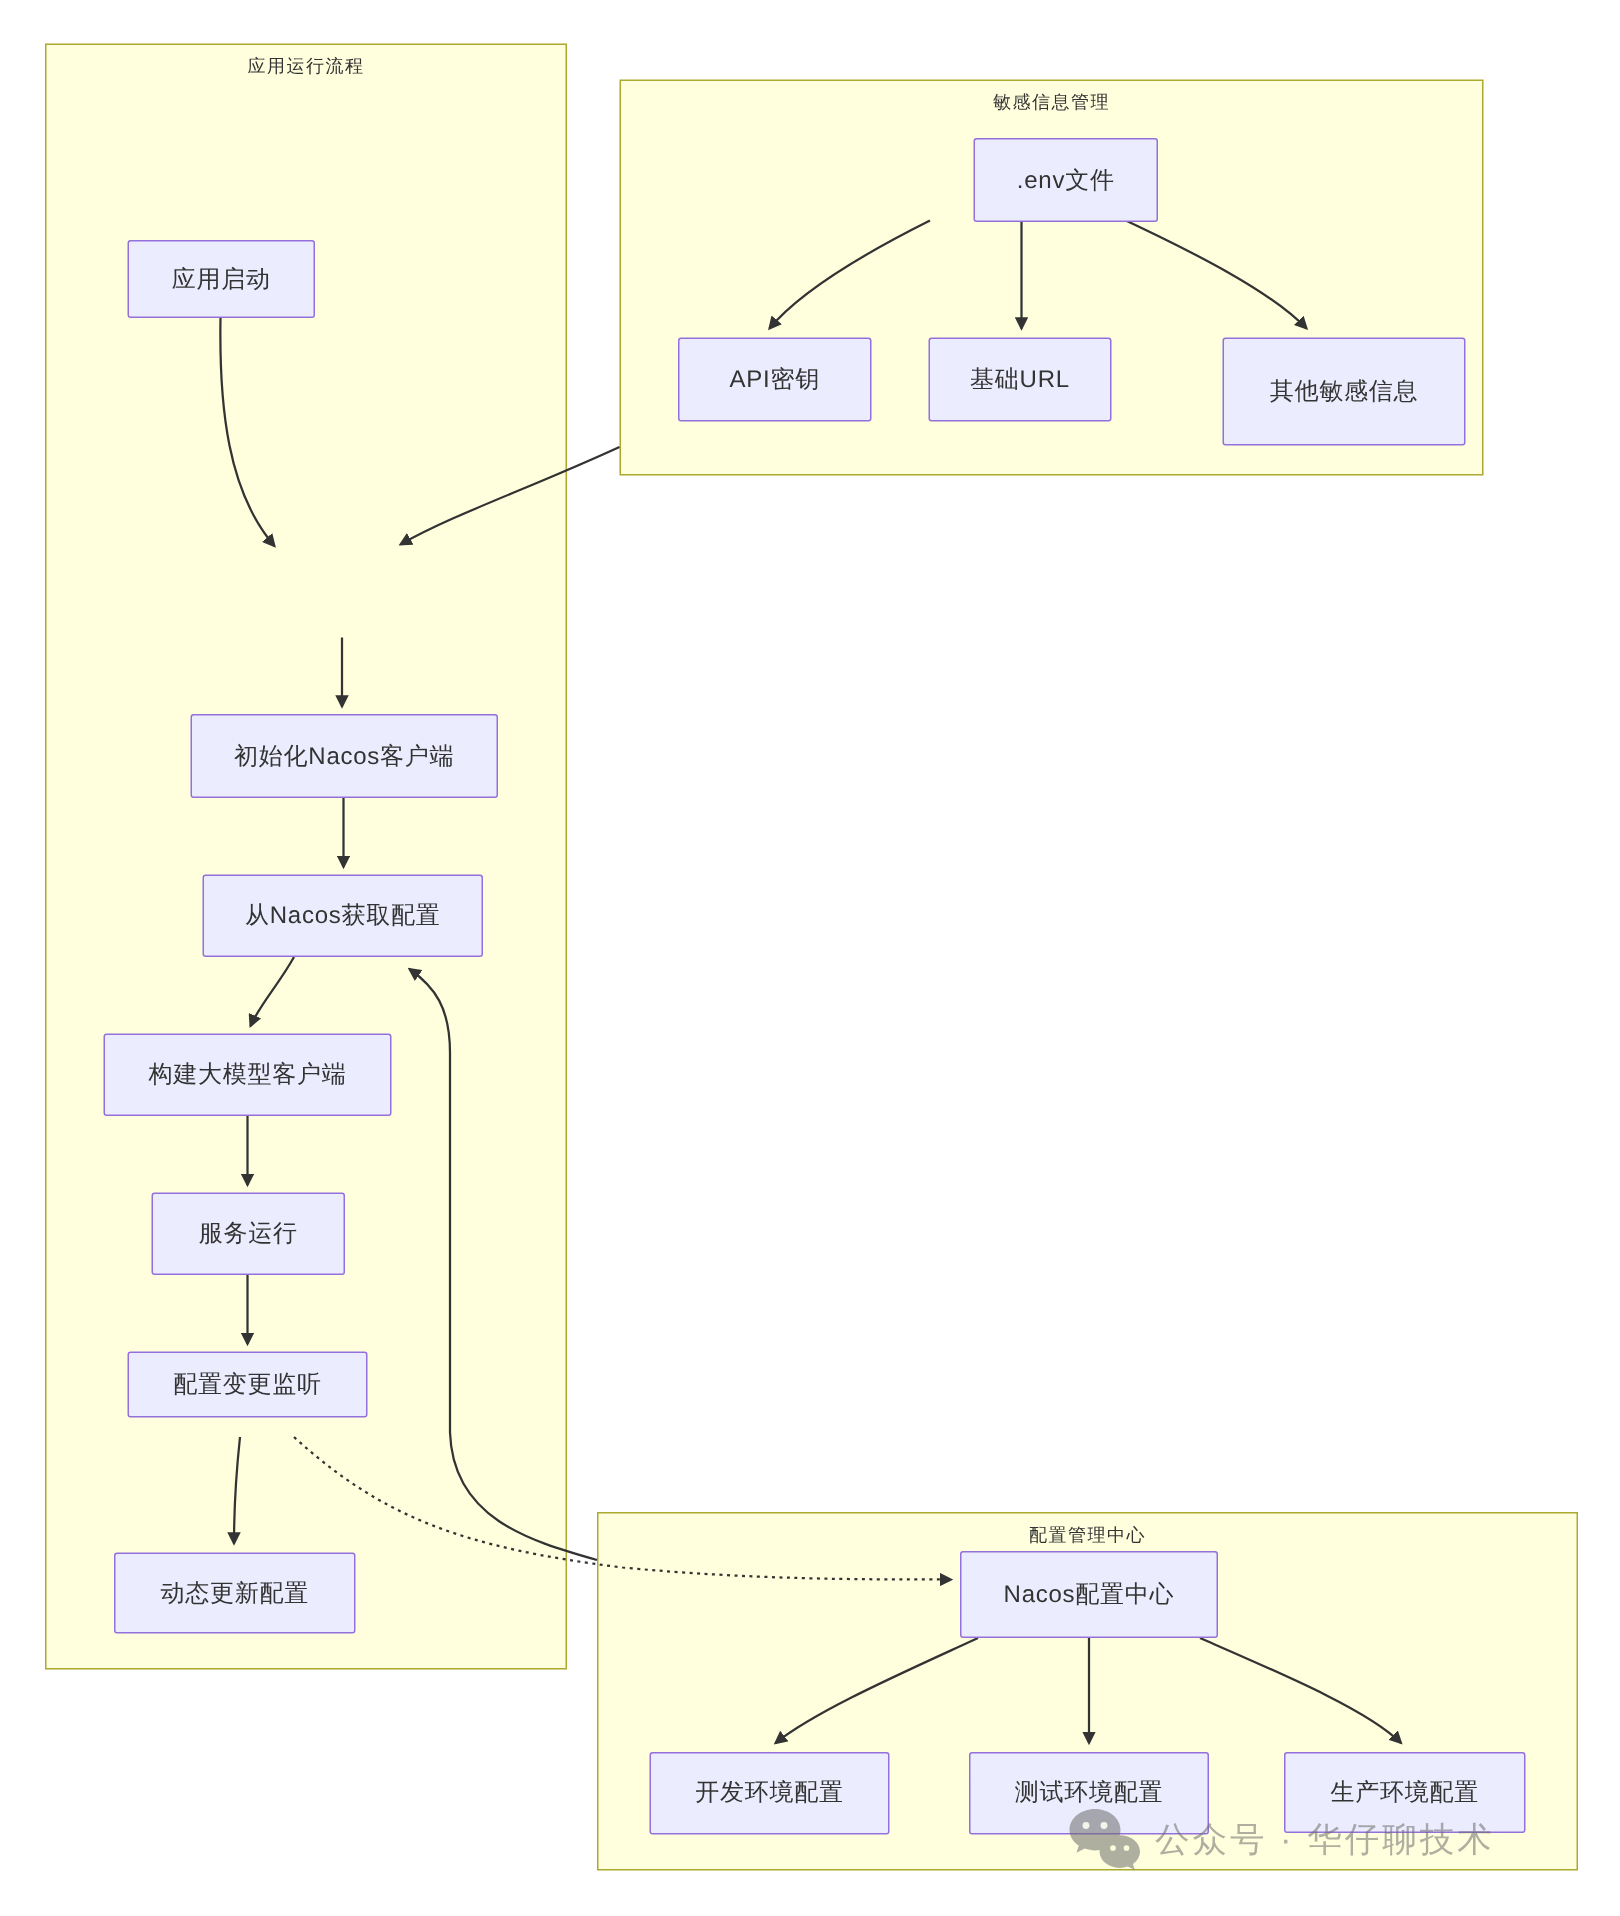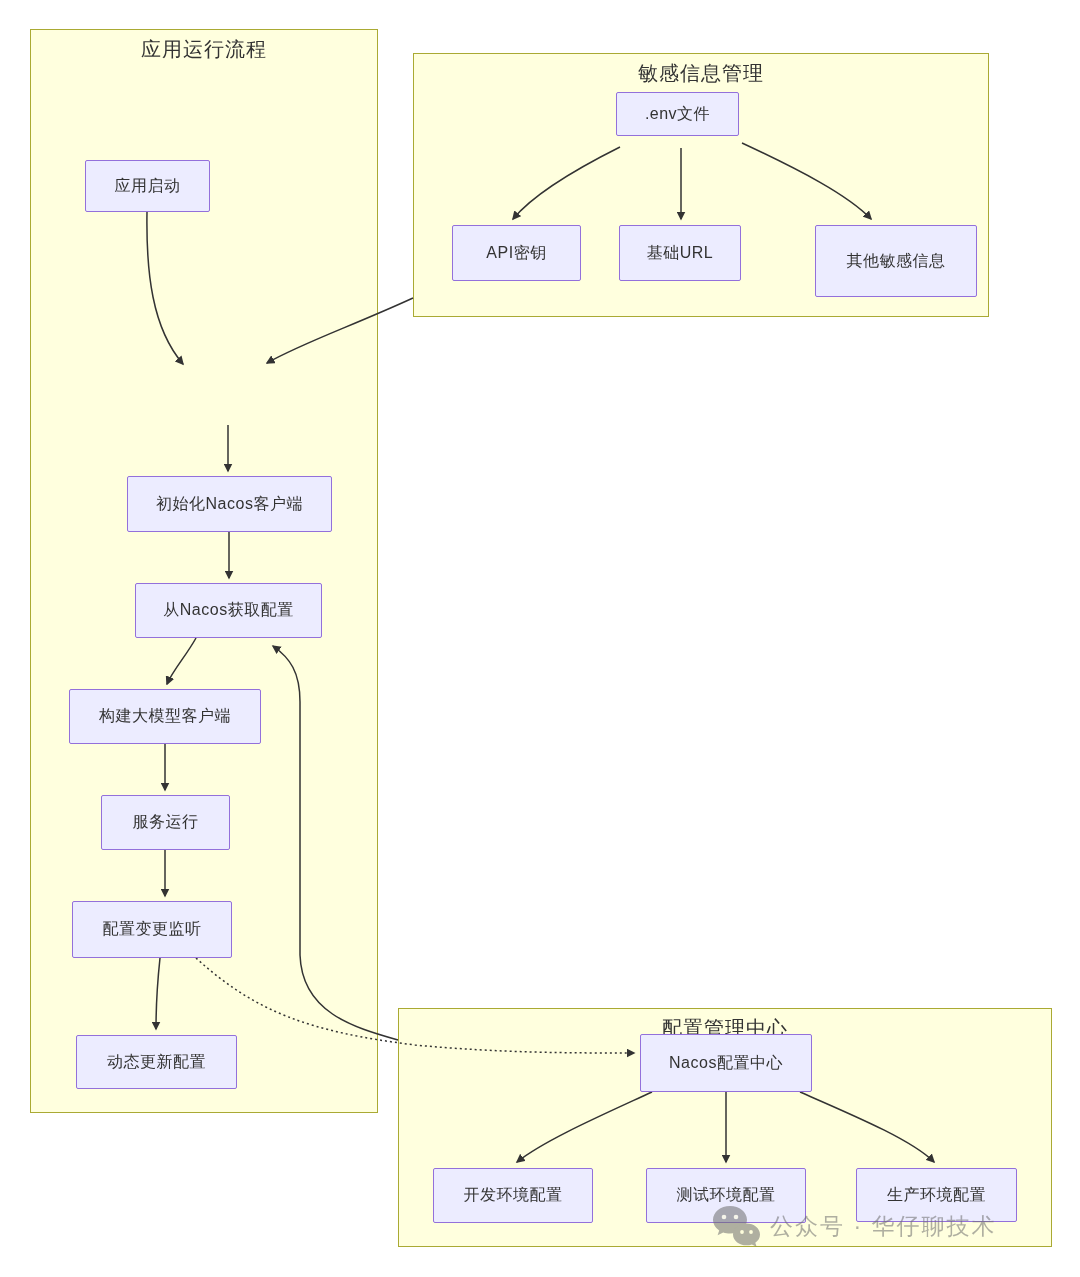--- a/index.html
+++ b/index.html
@@ -1,21 +1,21 @@
 <!DOCTYPE html>
 <html><head>
 <meta charset="utf-8">
 <style>
   html,body{margin:0;padding:0;background:#ffffff;}
   body{font-family:"Liberation Sans","DejaVu Sans",sans-serif;}
   #canvas{position:relative;width:1080px;height:1277px;background:#ffffff;overflow:hidden;}
 
   .group{position:absolute;background:#ffffde;border:1px solid #aaaa33;box-sizing:border-box;}
   .group-title{position:absolute;top:6px;left:0;width:100%;text-align:center;
-               font-size:20px;color:#333333;letter-spacing:1px;}
+               font-size:12px;color:#333333;letter-spacing:1px;}
 
   .node{position:absolute;background:#ECECFF;border:1.4px solid #9370DB;border-radius:2px;
         box-sizing:border-box;display:flex;align-items:center;justify-content:center;
         font-size:16px;color:#333333;z-index:3;letter-spacing:0.5px;white-space:nowrap;}
 
   #edges{position:absolute;left:0;top:0;z-index:2;pointer-events:none;}
 
   .watermark{position:absolute;left:712px;top:1205px;z-index:5;display:flex;align-items:center;
              color:rgba(110,110,110,0.55);}
   .watermark-text{font-size:23px;letter-spacing:2px;margin-left:10px;white-space:nowrap;}
@@ -62,24 +62,24 @@
       <path d="M 726 1092 L 726 1162" marker-end="url(#arrow)"></path>
       <path d="M 800 1092 C 855 1116, 912 1140, 934 1162" marker-end="url(#arrow)"></path>
     </g>
   </svg>
 
   <div class="node" style="left:85px;top:160px;width:125px;height:52px">应用启动</div>
   <div class="node" style="left:127px;top:476px;width:205px;height:56px">初始化Nacos客户端</div>
   <div class="node" style="left:135px;top:583px;width:187px;height:55px">从Nacos获取配置</div>
   <div class="node" style="left:69px;top:689px;width:192px;height:55px">构建大模型客户端</div>
   <div class="node" style="left:101px;top:795px;width:129px;height:55px">服务运行</div>
-  <div class="node" style="left:72px;top:901px;width:160px;height:57px">配置变更监听</div>
+  <div class="node" style="left:85px;top:901px;width:160px;height:44px">配置变更监听</div>
   <div class="node" style="left:76px;top:1035px;width:161px;height:54px">动态更新配置</div>
 
-  <div class="node" style="left:616px;top:92px;width:123px;height:44px">.env文件</div>
+  <div class="node" style="left:649px;top:92px;width:123px;height:56px">.env文件</div>
   <div class="node" style="left:452px;top:225px;width:129px;height:56px">API密钥</div>
   <div class="node" style="left:619px;top:225px;width:122px;height:56px">基础URL</div>
   <div class="node" style="left:815px;top:225px;width:162px;height:72px">其他敏感信息</div>
 
   <div class="node" style="left:640px;top:1034px;width:172px;height:58px">Nacos配置中心</div>
   <div class="node" style="left:433px;top:1168px;width:160px;height:55px">开发环境配置</div>
   <div class="node" style="left:646px;top:1168px;width:160px;height:55px">测试环境配置</div>
   <div class="node" style="left:856px;top:1168px;width:161px;height:54px">生产环境配置</div>
 
   <div class="watermark">

